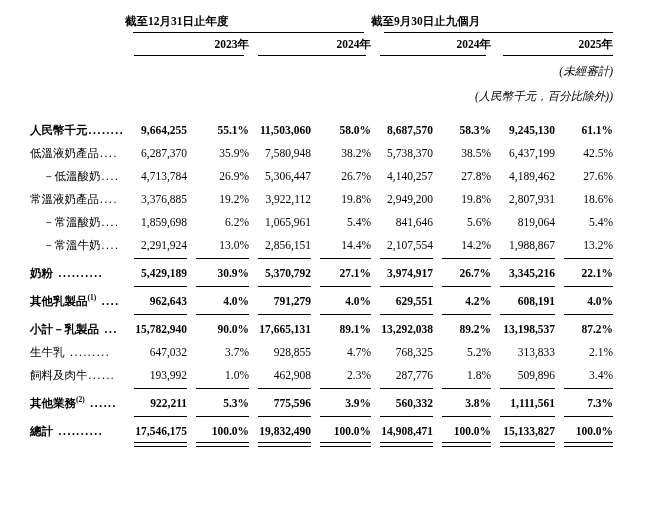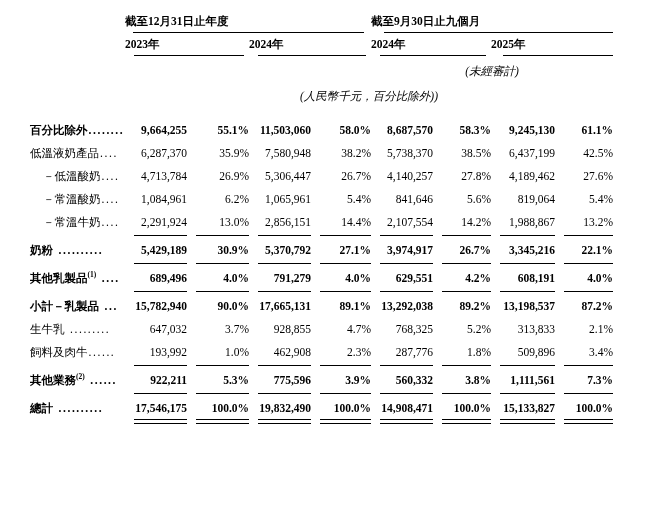--- a/index.html
+++ b/index.html
@@ -29,31 +29,31 @@
     font-weight:bold; text-align:left; position:relative;
     height:19px; vertical-align:top; line-height:14px; white-space:nowrap;
   }
   thead th.grp::after {
     content:""; position:absolute; bottom:0; border-bottom:1.2px solid #000;
   }
   th.g1::after { left:8px; right:7px; }
   th.g2::after { left:13px; right:0; }
 
   thead th.yr {
-    font-weight:bold; text-align:left; position:relative;
+    font-weight:bold; text-align:right; position:relative;
     height:23px; vertical-align:middle; line-height:23px; white-space:nowrap;
   }
   thead th.yr::after {
     content:""; position:absolute; bottom:0; border-bottom:1.2px solid #000;
     left:9px; right:5px;
   }
   thead th.yr.last::after { left:12px; right:0; }
 
   td.note {
-    font-style:italic; text-align:center; white-space:nowrap;
+    font-style:italic; text-align:right; white-space:nowrap;
     height:19px; vertical-align:bottom; padding-top:4px;
   }
   td.note.curr { height:22px; padding-top:3px; }
 
   
   tbody td { height:23px; line-height:23px; vertical-align:top; }
   tbody tr:first-child td { padding-top:15px; }
   tbody tr.ruled td, tbody tr.ruled-double td { height:28px; }
   td.num { text-align:right; white-space:nowrap; font-variant-numeric:tabular-nums; }
   td.lbl { text-align:left; white-space:nowrap; overflow:visible; }
@@ -106,21 +106,21 @@
         <td colspan="5"></td>
         <td colspan="4" class="note">(未經審計)</td>
       </tr>
       <tr>
         <td></td>
         <td colspan="8" class="note curr">(人民幣千元，百分比除外))</td>
       </tr>
     </thead>
     <tbody id="tbody">
         <tr class="bold ">
-          <td class="lbl"><span>百分比除外</span><span class="dots">........</span></td>
+          <td class="lbl"><span>人民幣千元</span><span class="dots">........</span></td>
           <td class="num">9,664,255</td>
           <td class="num">55.1%</td>
           <td class="num">11,503,060</td>
           <td class="num">58.0%</td>
           <td class="num">8,687,570</td>
           <td class="num">58.3%</td>
           <td class="num">9,245,130</td>
           <td class="num">61.1%</td>
         </tr>
         <tr class="">
@@ -139,22 +139,33 @@
           <td class="num">4,713,784</td>
           <td class="num">26.9%</td>
           <td class="num">5,306,447</td>
           <td class="num">26.7%</td>
           <td class="num">4,140,257</td>
           <td class="num">27.8%</td>
           <td class="num">4,189,462</td>
           <td class="num">27.6%</td>
         </tr>
         <tr class="">
+          <td class="lbl"><span>常溫液奶產品</span><span class="dots">....</span></td>
+          <td class="num">3,376,885</td>
+          <td class="num">19.2%</td>
+          <td class="num">3,922,112</td>
+          <td class="num">19.8%</td>
+          <td class="num">2,949,200</td>
+          <td class="num">19.8%</td>
+          <td class="num">2,807,931</td>
+          <td class="num">18.6%</td>
+        </tr>
+        <tr class="">
           <td class="lbl ind"><span>－常溫酸奶</span><span class="dots">....</span></td>
-          <td class="num">1,084,961</td>
+          <td class="num">1,859,698</td>
           <td class="num">6.2%</td>
           <td class="num">1,065,961</td>
           <td class="num">5.4%</td>
           <td class="num">841,646</td>
           <td class="num">5.6%</td>
           <td class="num">819,064</td>
           <td class="num">5.4%</td>
         </tr>
         <tr class="ruled">
           <td class="lbl ind"><span>－常溫牛奶</span><span class="dots">....</span></td>
@@ -173,21 +184,21 @@
           <td class="num ru">30.9%</td>
           <td class="num ru">5,370,792</td>
           <td class="num ru">27.1%</td>
           <td class="num ru">3,974,917</td>
           <td class="num ru">26.7%</td>
           <td class="num ru">3,345,216</td>
           <td class="num ru">22.1%</td>
         </tr>
         <tr class="bold ruled">
           <td class="lbl"><span>其他乳製品</span><sup>(1)</sup><span class="dots"> ....</span></td>
-          <td class="num ru">689,496</td>
+          <td class="num ru">962,643</td>
           <td class="num ru">4.0%</td>
           <td class="num ru">791,279</td>
           <td class="num ru">4.0%</td>
           <td class="num ru">629,551</td>
           <td class="num ru">4.2%</td>
           <td class="num ru">608,191</td>
           <td class="num ru">4.0%</td>
         </tr>
         <tr class="bold ">
           <td class="lbl"><span>小計－乳製品</span><span class="dots"> ...</span></td>

